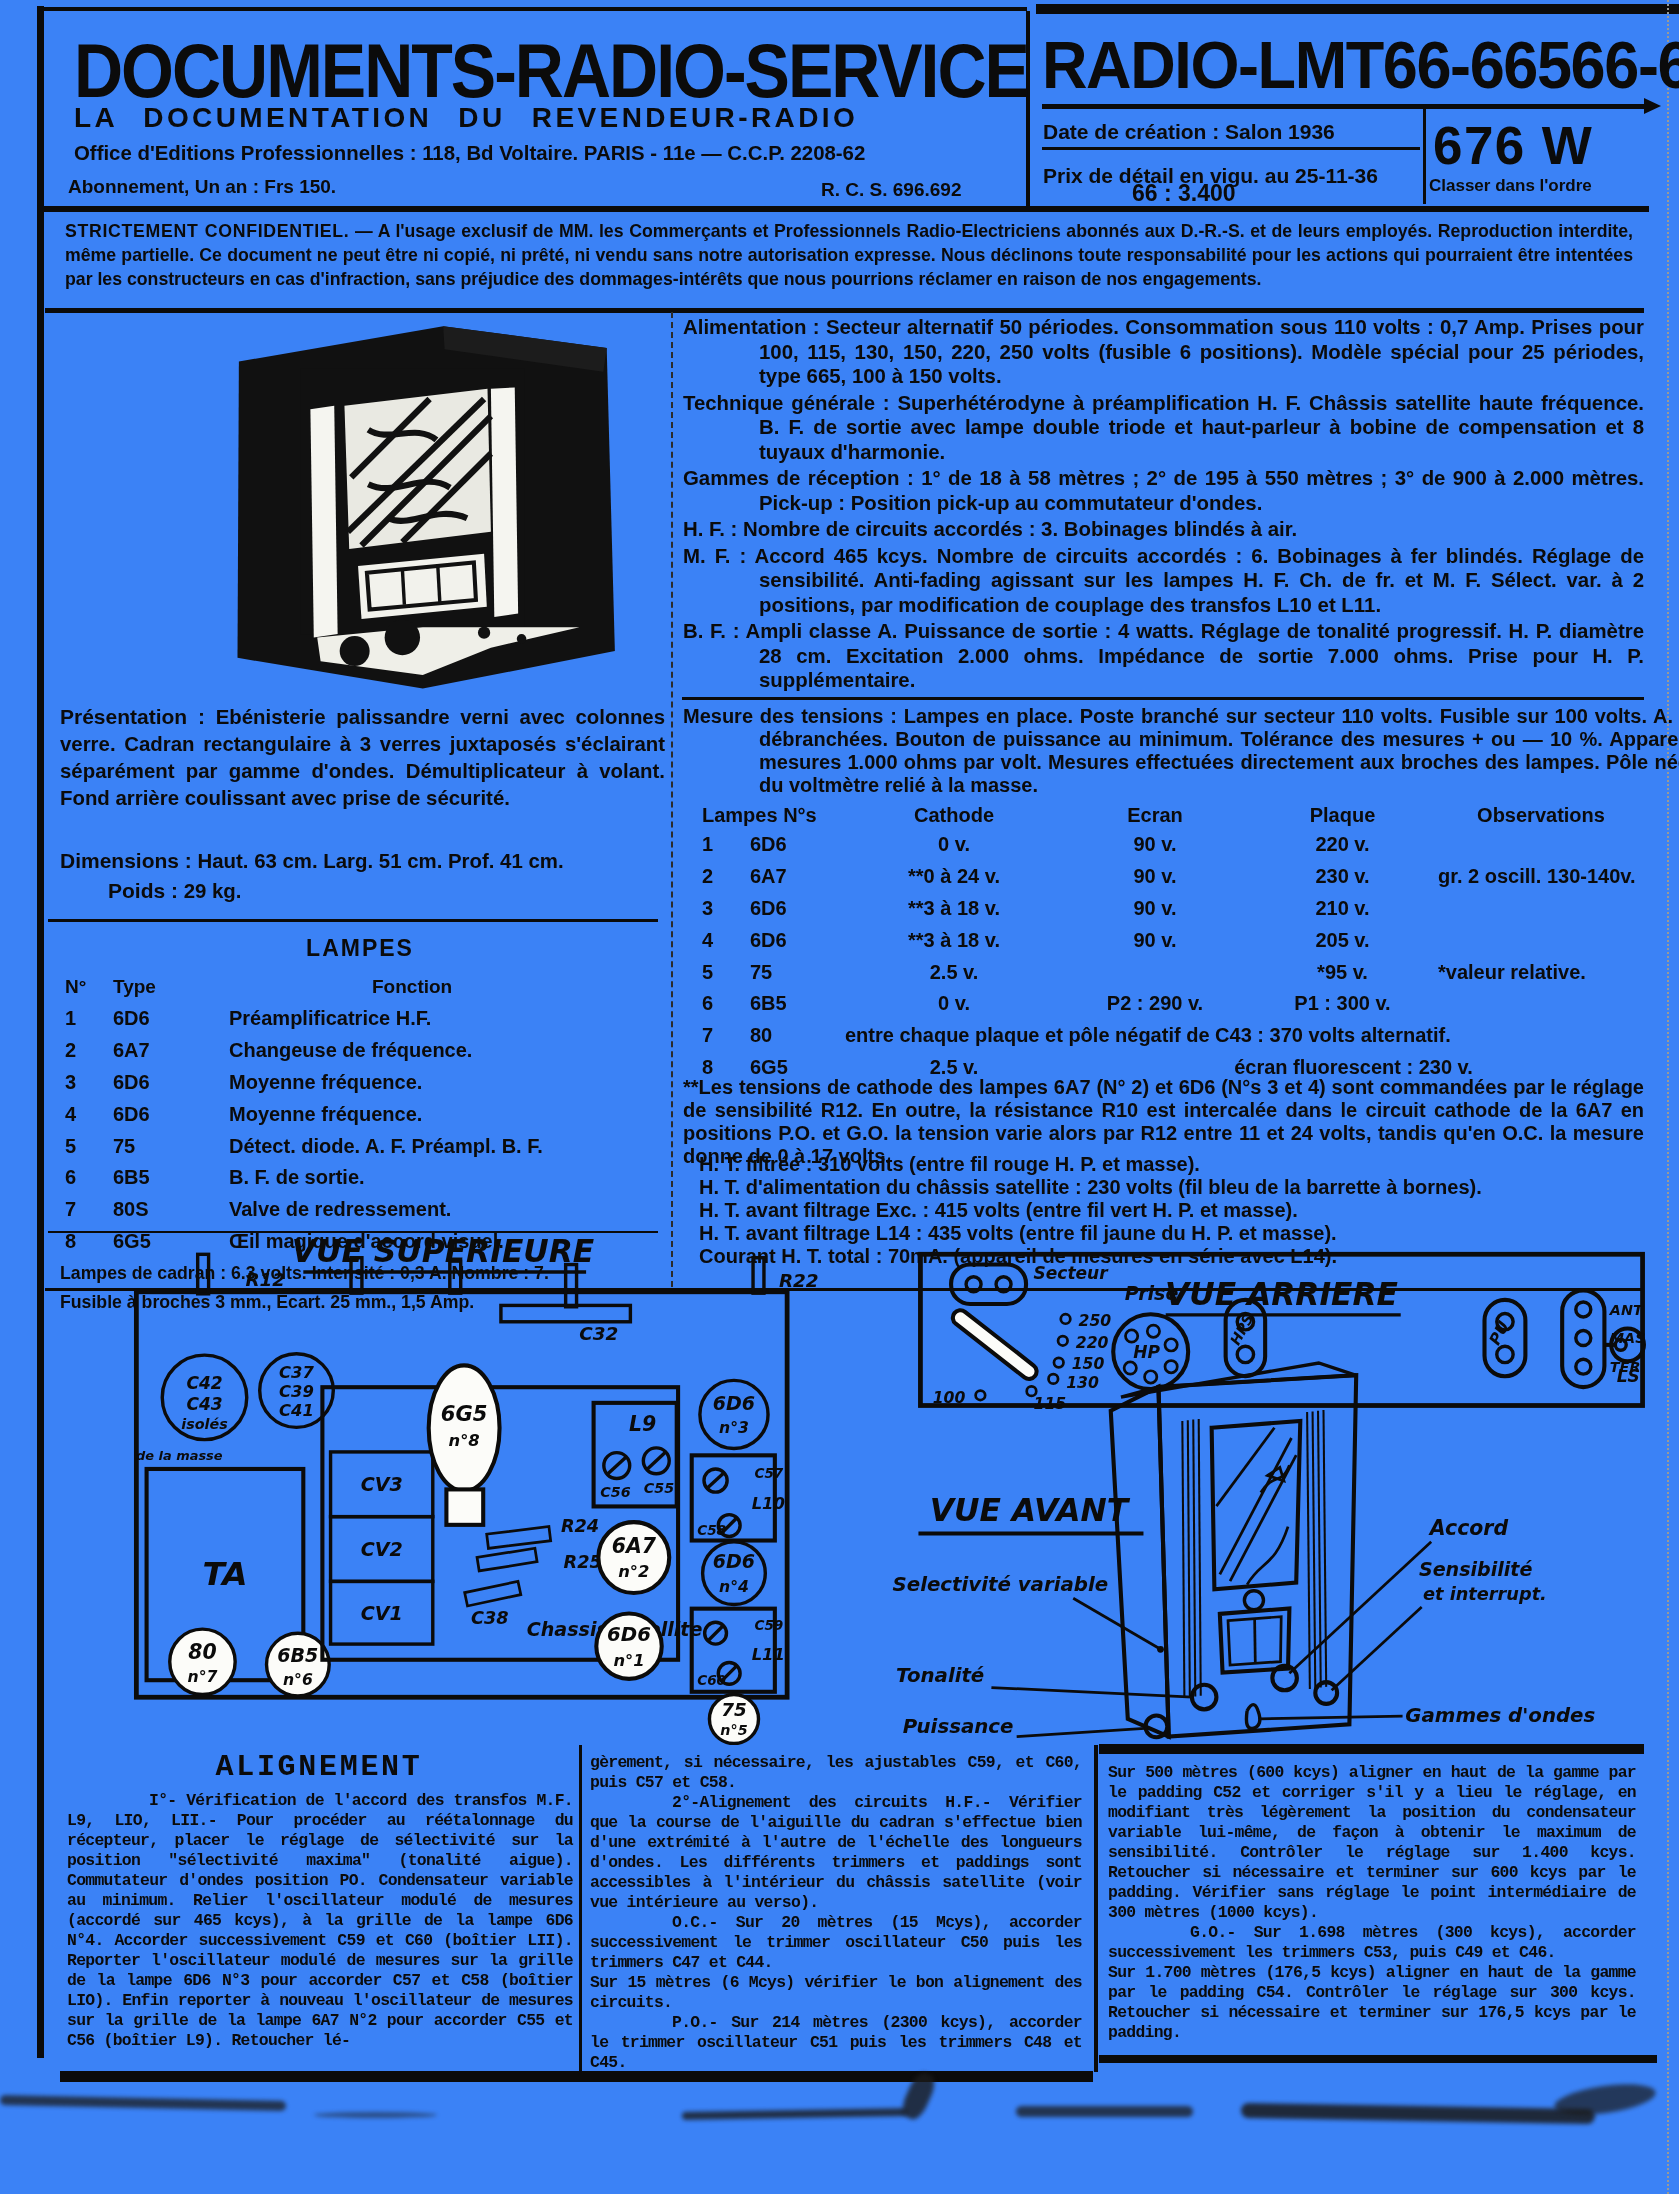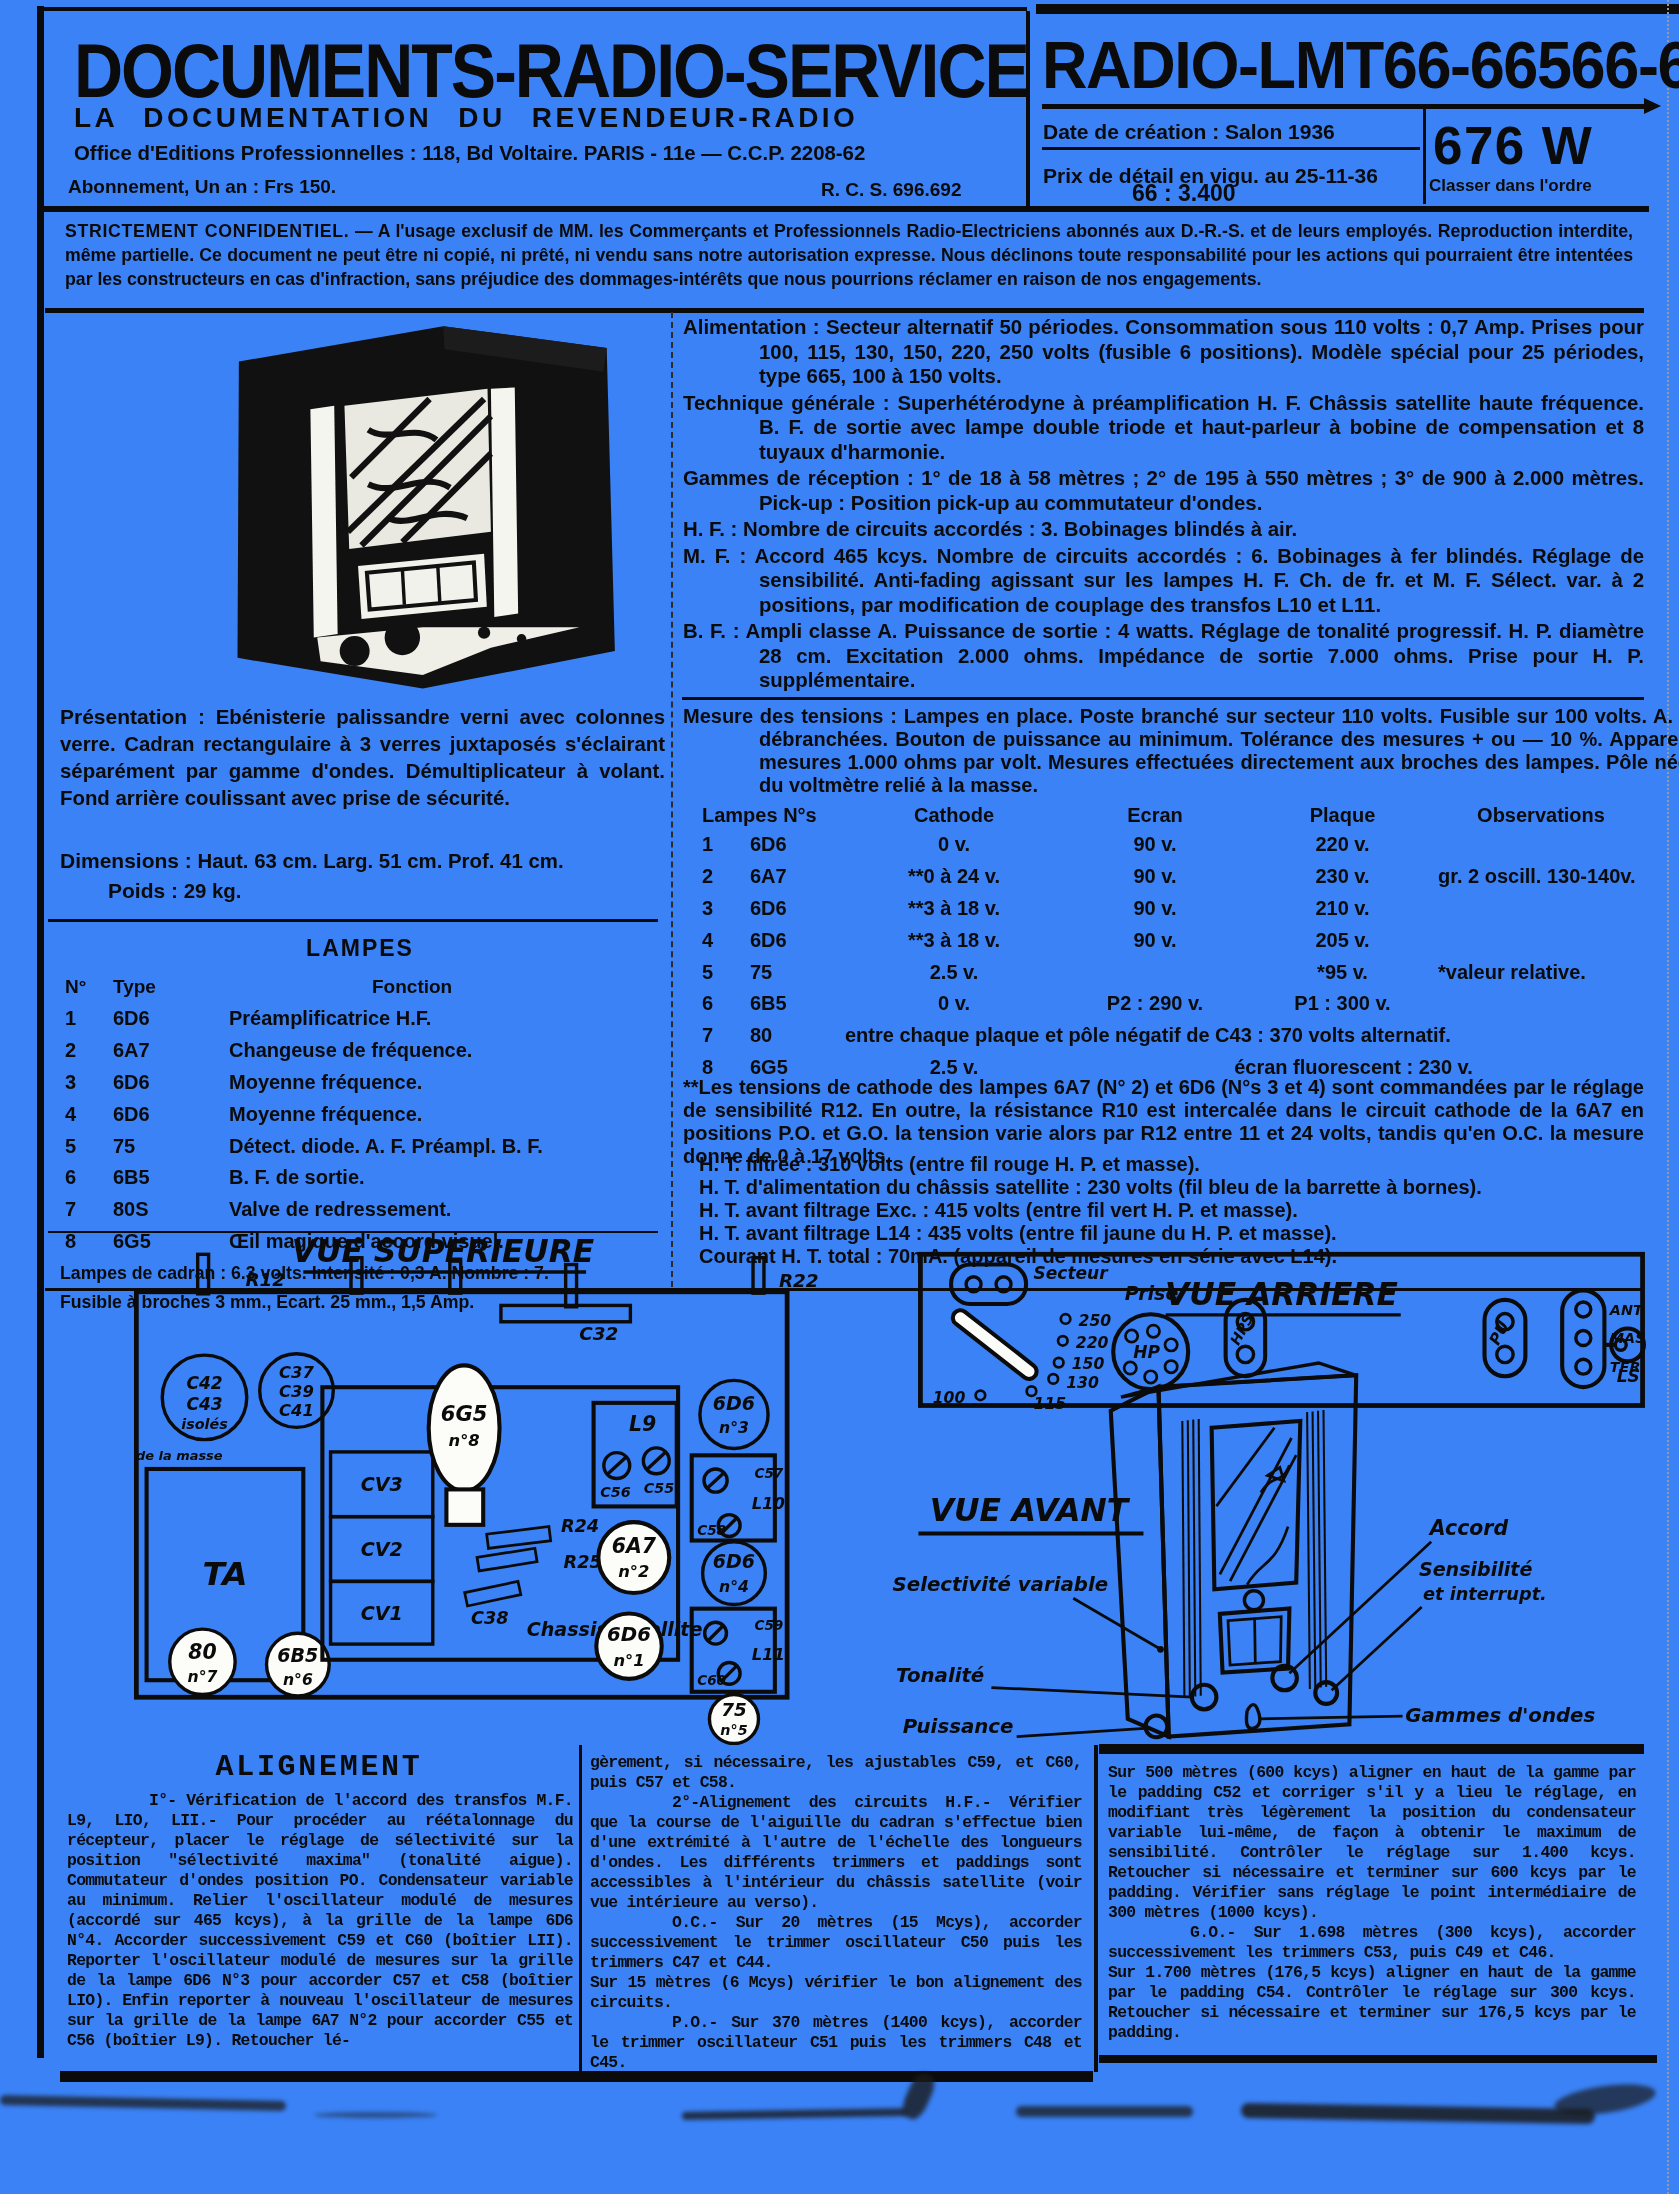--- a/index.html
+++ b/index.html
@@ -455,21 +455,21 @@
 
   <div class="abs al-title" style="left:65px;top:1750px;width:508px;">ALIGNEMENT</div>
   <div class="abs" style="left:67px;top:1791px;width:506px;">
     <p class="tw ind">I°- Vérification de l'accord des transfos M.F. L9, LIO, LII.- Pour procéder au réétalonnage du récepteur, placer le réglage de sélectivité sur la position "sélectivité maxima" (tonalité aigue). Commutateur d'ondes position PO. Condensateur variable au minimum. Relier l'oscillateur modulé de mesures (accordé sur 465 kcys), à la grille de la lampe 6D6 N°4. Accorder successivement C59 et C60 (boîtier LII). Reporter l'oscillateur modulé de mesures sur la grille de la lampe 6D6 N°3 pour accorder C57 et C58 (boîtier LIO). Enfin reporter à nouveau l'oscillateur de mesures sur la grille de la lampe 6A7 N°2 pour accorder C55 et C56 (boîtier L9). Retoucher lé-</p>
   </div>
   <div class="abs" style="left:590px;top:1753px;width:492px;">
     <p class="tw">gèrement, si nécessaire, les ajustables C59, et C60, puis C57 et C58.</p>
     <p class="tw ind">2°-Alignement des circuits H.F.- Vérifier que la course de l'aiguille du cadran s'effectue bien d'une extrémité à l'autre de l'échelle des longueurs d'ondes. Les différents trimmers et paddings sont accessibles à l'intérieur du châssis satellite (voir vue intérieure au verso).</p>
     <p class="tw ind">O.C.- Sur 20 mètres (15 Mcys), accorder successivement le trimmer oscillateur C50 puis les trimmers C47 et C44.</p>
     <p class="tw">Sur 15 mètres (6 Mcys) vérifier le bon alignement des circuits.</p>
-    <p class="tw ind">P.O.- Sur 370 mètres (1400 kcys), accorder le trimmer oscillateur C51 puis les trimmers C48 et C45.</p>
+    <p class="tw ind">P.O.- Sur 214 mètres (2300 kcys), accorder le trimmer oscillateur C51 puis les trimmers C48 et C45.</p>
   </div>
   <div class="abs" style="left:1108px;top:1763px;width:528px;">
     <p class="tw">Sur 500 mètres (600 kcys) aligner en haut de la gamme par le padding C52 et corriger s'il y a lieu le réglage, en modifiant très légèrement la position du condensateur variable lui-même, de façon à obtenir le maximum de sensibilité. Contrôler le réglage sur 1.400 kcys. Retoucher si nécessaire et terminer sur 600 kcys par le padding. Vérifier sans réglage le point intermédiaire de 300 mètres (1000 kcys).</p>
     <p class="tw ind">G.O.- Sur 1.698 mètres (300 kcys), accorder successivement les trimmers C53, puis C49 et C46.</p>
     <p class="tw">Sur 1.700 mètres (176,5 kcys) aligner en haut de la gamme par le padding C54. Contrôler le réglage sur 300 kcys. Retoucher si nécessaire et terminer sur 176,5 kcys par le padding.</p>
   </div>
   <div class="rule" style="left:579px;top:1745px;width:3.4px;height:327px;"></div>
   <div class="rule" style="left:1094px;top:1745px;width:4.1px;height:327px;"></div>
   <div class="rule" style="left:60px;top:2071px;width:1033px;height:11px;"></div>
   <div class="rule" style="left:1099px;top:1744px;width:545px;height:9.5px;"></div>

